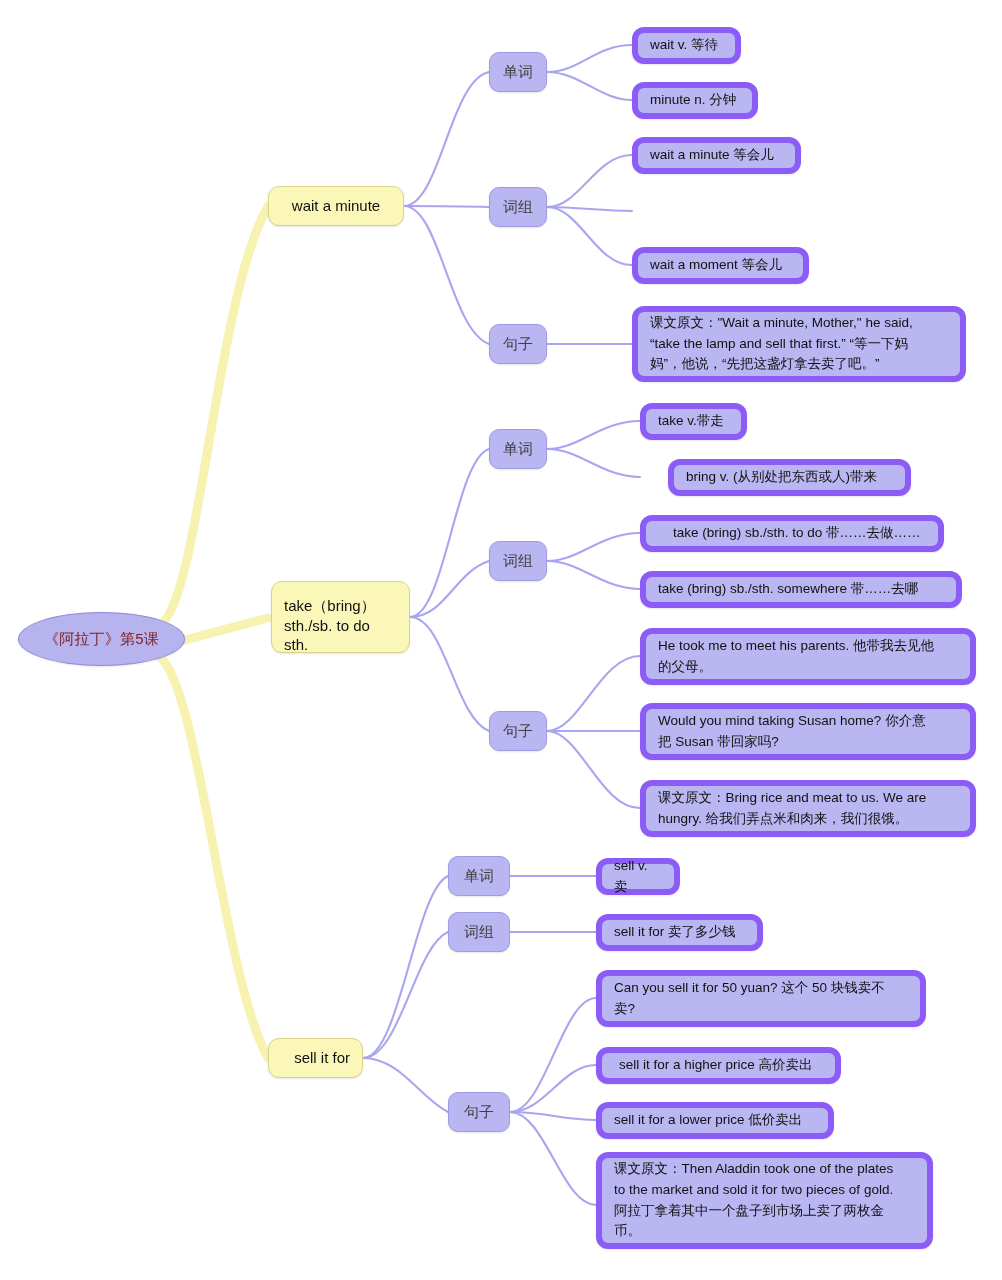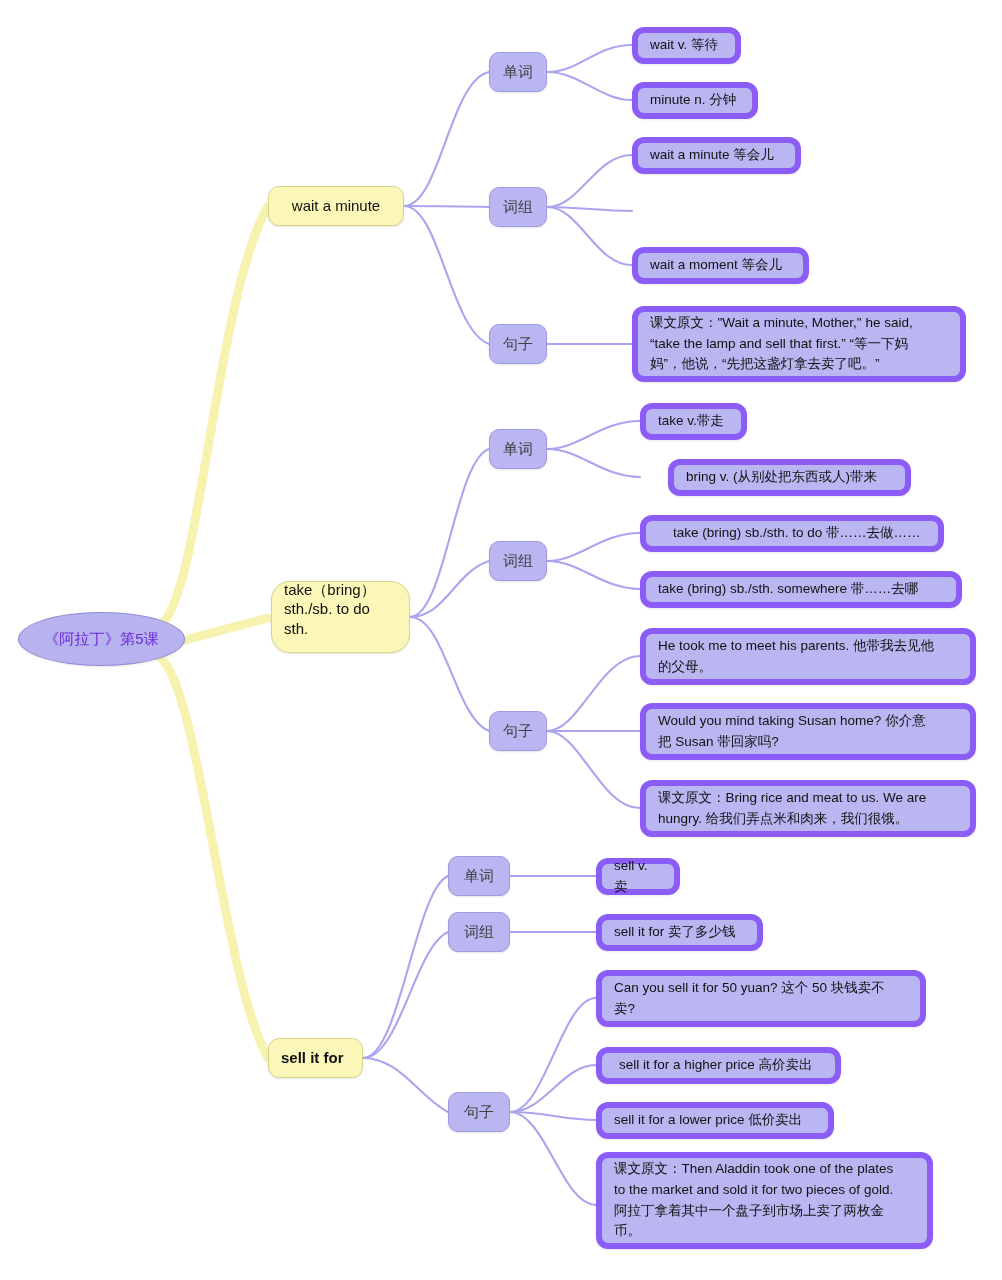--- a/index.html
+++ b/index.html
@@ -26,21 +26,21 @@
     display:flex;
     align-items:center;
     z-index:3;
   }
   
   .root{
     background:#b6b3ee;
     border:1px solid #8f8ad6;
     border-radius:50%;
     justify-content:center;
-    color:#6d28d9;
+    color:#7f1d1d;
     font-size:15px;
     letter-spacing:.2px;
     box-shadow:0 1px 2px rgba(0,0,0,.10);
   }
   
   .branch{
     background:#fbf7b9;
     border:1px solid #d9d48a;
     border-radius:11px;
     color:#111;
@@ -160,21 +160,21 @@
   <div class="node leaf" style="left:632px;top:247px;width:177px;height:37px;">
     <span>wait a moment 等会儿</span>
   </div>
 
   <div class="node leaf" style="left:632px;top:306px;width:334px;height:76px;align-items:flex-start;flex-direction:column;justify-content:center;">
     <span>课文原文："Wait a minute, Mother," he said,</span>
     <span>“take the lamp and sell that first.” “等一下妈</span>
     <span>妈”，他说，“先把这盏灯拿去卖了吧。”</span>
   </div>
 
-  <div class="node branch" style="left:271px;top:581px;width:139px;height:72px;flex-direction:column;align-items:flex-start;justify-content:flex-end;border-radius:19px;">
+  <div class="node branch" style="left:271px;top:581px;width:139px;height:72px;flex-direction:column;align-items:flex-start;justify-content:space-between;">
     <span>take（bring）</span>
     <span>sth./sb. to do</span>
     <span>sth.</span>
   </div>
 
   <div class="node cat" style="left:489px;top:429px;width:58px;height:40px;">
     <span>单词</span>
   </div>
   <div class="node cat" style="left:489px;top:541px;width:58px;height:40px;">
     <span>词组</span>
@@ -203,21 +203,21 @@
   </div>
   <div class="node leaf" style="left:640px;top:703px;width:336px;height:57px;flex-direction:column;align-items:flex-start;justify-content:center;">
     <span>Would you mind taking Susan home? 你介意</span>
     <span>把 Susan 带回家吗?</span>
   </div>
   <div class="node leaf" style="left:640px;top:780px;width:336px;height:57px;flex-direction:column;align-items:flex-start;justify-content:center;">
     <span>课文原文：Bring rice and meat to us. We are</span>
     <span>hungry. 给我们弄点米和肉来，我们很饿。</span>
   </div>
 
-  <div class="node branch" style="left:268px;top:1038px;width:95px;height:40px;justify-content:flex-start;font-weight:bold;">
+  <div class="node branch" style="left:268px;top:1038px;width:95px;height:40px;justify-content:flex-end;">
     <span>sell it for</span>
   </div>
 
   <div class="node cat" style="left:448px;top:856px;width:62px;height:40px;">
     <span>单词</span>
   </div>
   <div class="node cat" style="left:448px;top:912px;width:62px;height:40px;">
     <span>词组</span>
   </div>
   <div class="node cat" style="left:448px;top:1092px;width:62px;height:40px;">

